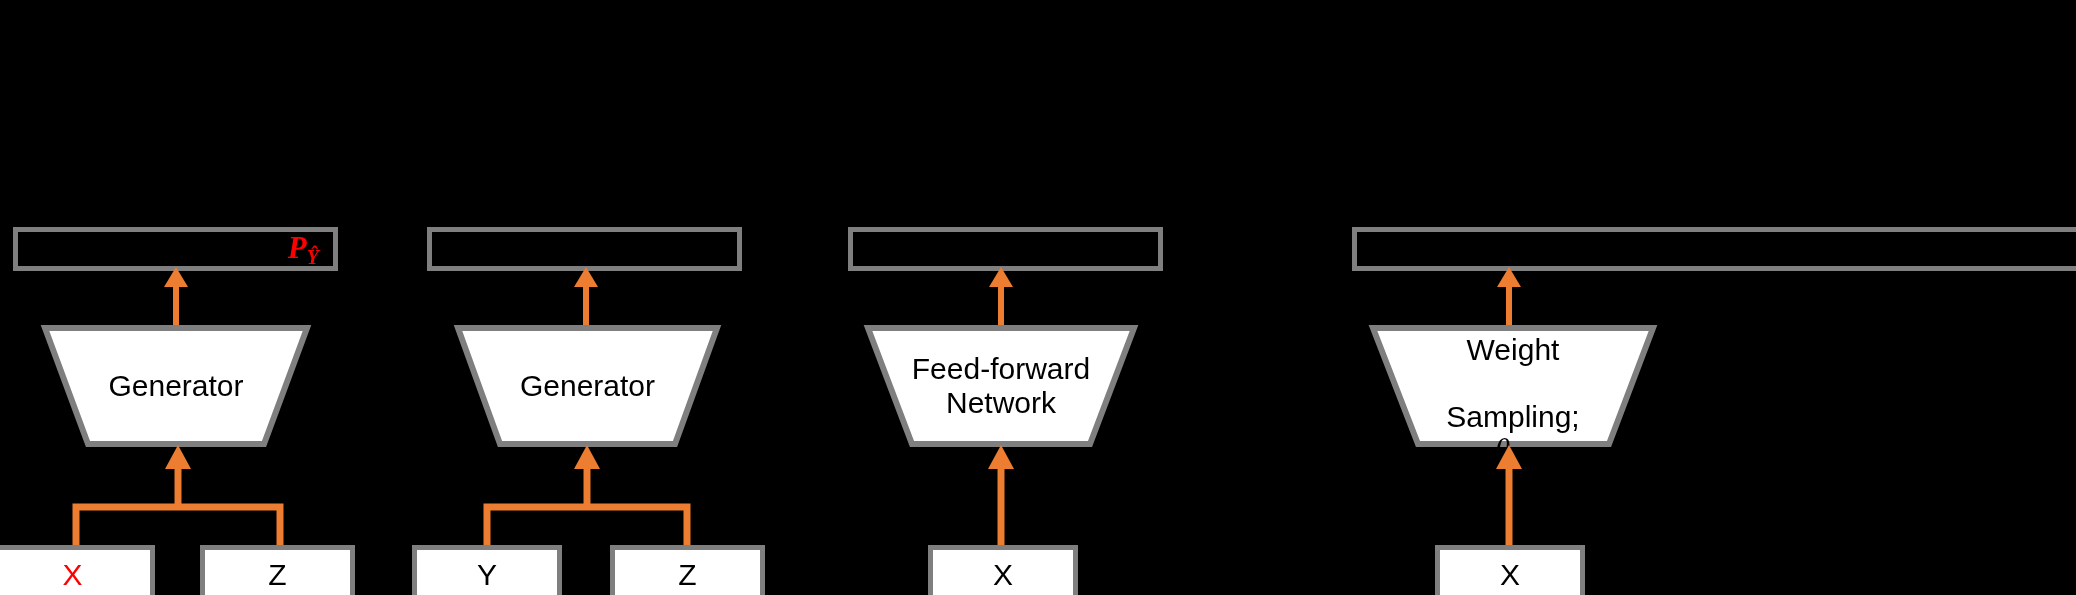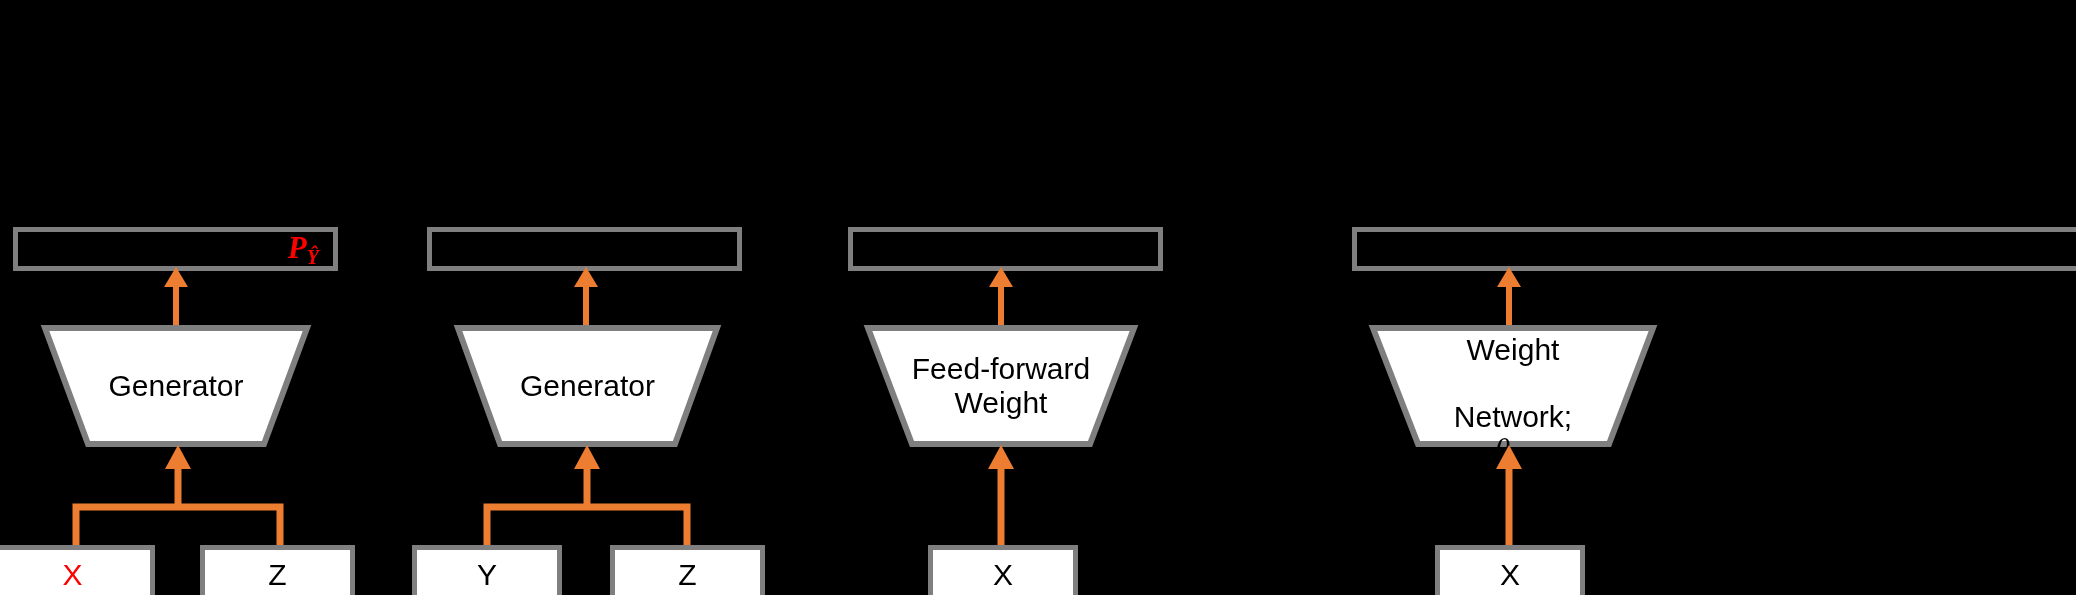--- a/index.html
+++ b/index.html
@@ -177,21 +177,21 @@
         <line x1="14" y1="60" x2="14" y2="14" stroke="#ED7D31" stroke-width="6"></line>
         <polygon points="14,0 26,20 2,20" fill="#ED7D31"></polygon>
       </svg>
     </div>
 
     <div class="trap" style="left:25px;width:272px;">
       <svg viewBox="0 0 272 122" preserveAspectRatio="none">
         <polygon points="3,3 269,3 225,119 47,119" fill="#FFFFFF" stroke="#7F7F7F" stroke-width="6" stroke-linejoin="miter"></polygon>
       </svg>
       <div class="trap-text">Feed-forward
-Weight</div>
+Network</div>
     </div>
 
     <div class="conn" style="left:147px;top:440px;width:28px;height:108px;">
       <svg width="28" height="108" viewBox="0 0 28 108">
         <line x1="14" y1="106" x2="14" y2="20" stroke="#ED7D31" stroke-width="7"></line>
         <polygon points="14,0 27,24 1,24" fill="#ED7D31"></polygon>
       </svg>
     </div>
 
     <div class="inbox" style="left:88px;width:150px;">X</div>
@@ -211,21 +211,21 @@
         <polygon points="14,0 26,20 2,20" fill="#ED7D31"></polygon>
       </svg>
     </div>
 
     <div class="trap" style="left:120px;width:286px;text-decoration:underline;">
       <svg viewBox="0 0 286 122" preserveAspectRatio="none">
         <polygon points="3,3 283,3 239,119 48,119" fill="#FFFFFF" stroke="#7F7F7F" stroke-width="6" stroke-linejoin="miter"></polygon>
       </svg>
       <div class="trap-text">
         <span>Weight</span><br>
-        <span>Network;</span>
+        <span>Sampling;</span>
         <span class="theta"><span>θ</span><span class="sub">(i)</span></span>
       </div>
     </div>
 
     <div class="conn" style="left:245px;top:440px;width:28px;height:108px;">
       <svg width="28" height="108" viewBox="0 0 28 108">
         <line x1="14" y1="106" x2="14" y2="20" stroke="#ED7D31" stroke-width="7"></line>
         <polygon points="14,0 27,24 1,24" fill="#ED7D31"></polygon>
       </svg>
     </div>

